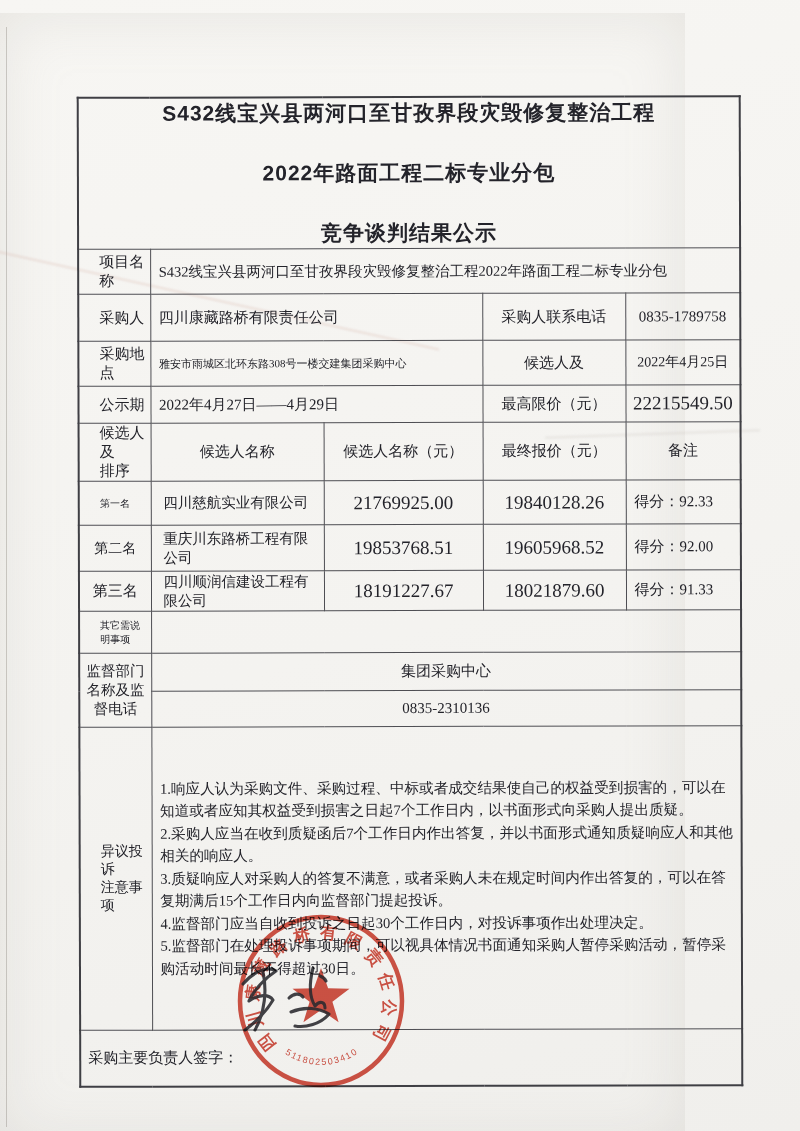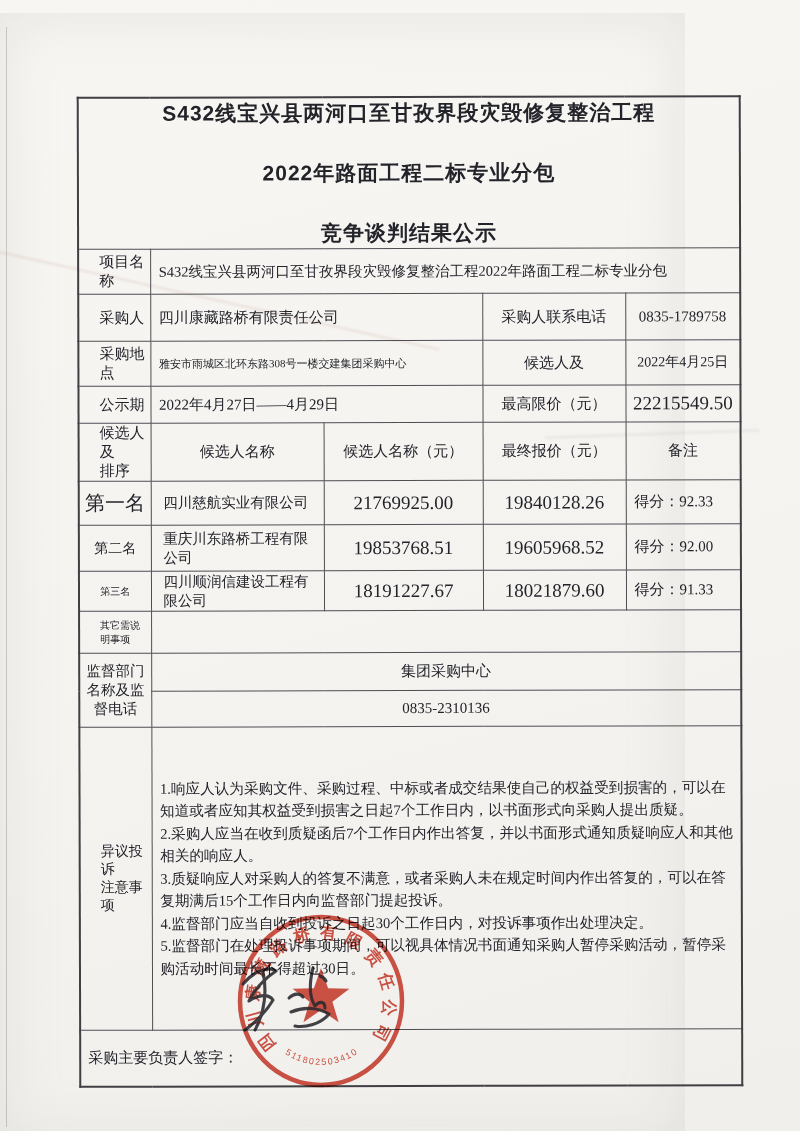--- a/index.html
+++ b/index.html
@@ -118,35 +118,35 @@
     <tr style="height:57px">
       <td class="lab pre">候选人及
 排序</td>
       <td class="ctr">候选人名称</td>
       <td class="ctr">候选人名称（元）</td>
       <td class="ctr">最终报价（元）</td>
       <td class="ctr">备注</td>
     </tr>
 
     <tr style="height:44px">
-      <td class="ctr" style="font-size:20px">第一名</td>
+      <td class="ctr" style="font-size:10px">第一名</td>
       <td class="name-cell">四川慈航实业有限公司</td>
       <td class="num">21769925.00</td>
       <td class="num">19840128.26</td>
       <td class="remark">得分：92.33</td>
     </tr>
     <tr style="height:46px">
       <td class="ctr" style="font-size:14px">第二名</td>
       <td class="name-cell">重庆川东路桥工程有限公司</td>
       <td class="num">19853768.51</td>
       <td class="num">19605968.52</td>
       <td class="remark">得分：92.00</td>
     </tr>
     <tr style="height:40px">
-      <td class="ctr" style="font-size:10px">第三名</td>
+      <td class="ctr" style="font-size:15px">第三名</td>
       <td class="name-cell">四川顺润信建设工程有限公司</td>
       <td class="num">18191227.67</td>
       <td class="num">18021879.60</td>
       <td class="remark">得分：91.33</td>
     </tr>
 
     <tr style="height:42px">
       <td class="lab pre" style="font-size:10px">其它需说
 明事项</td>
       <td colspan="4"></td>

